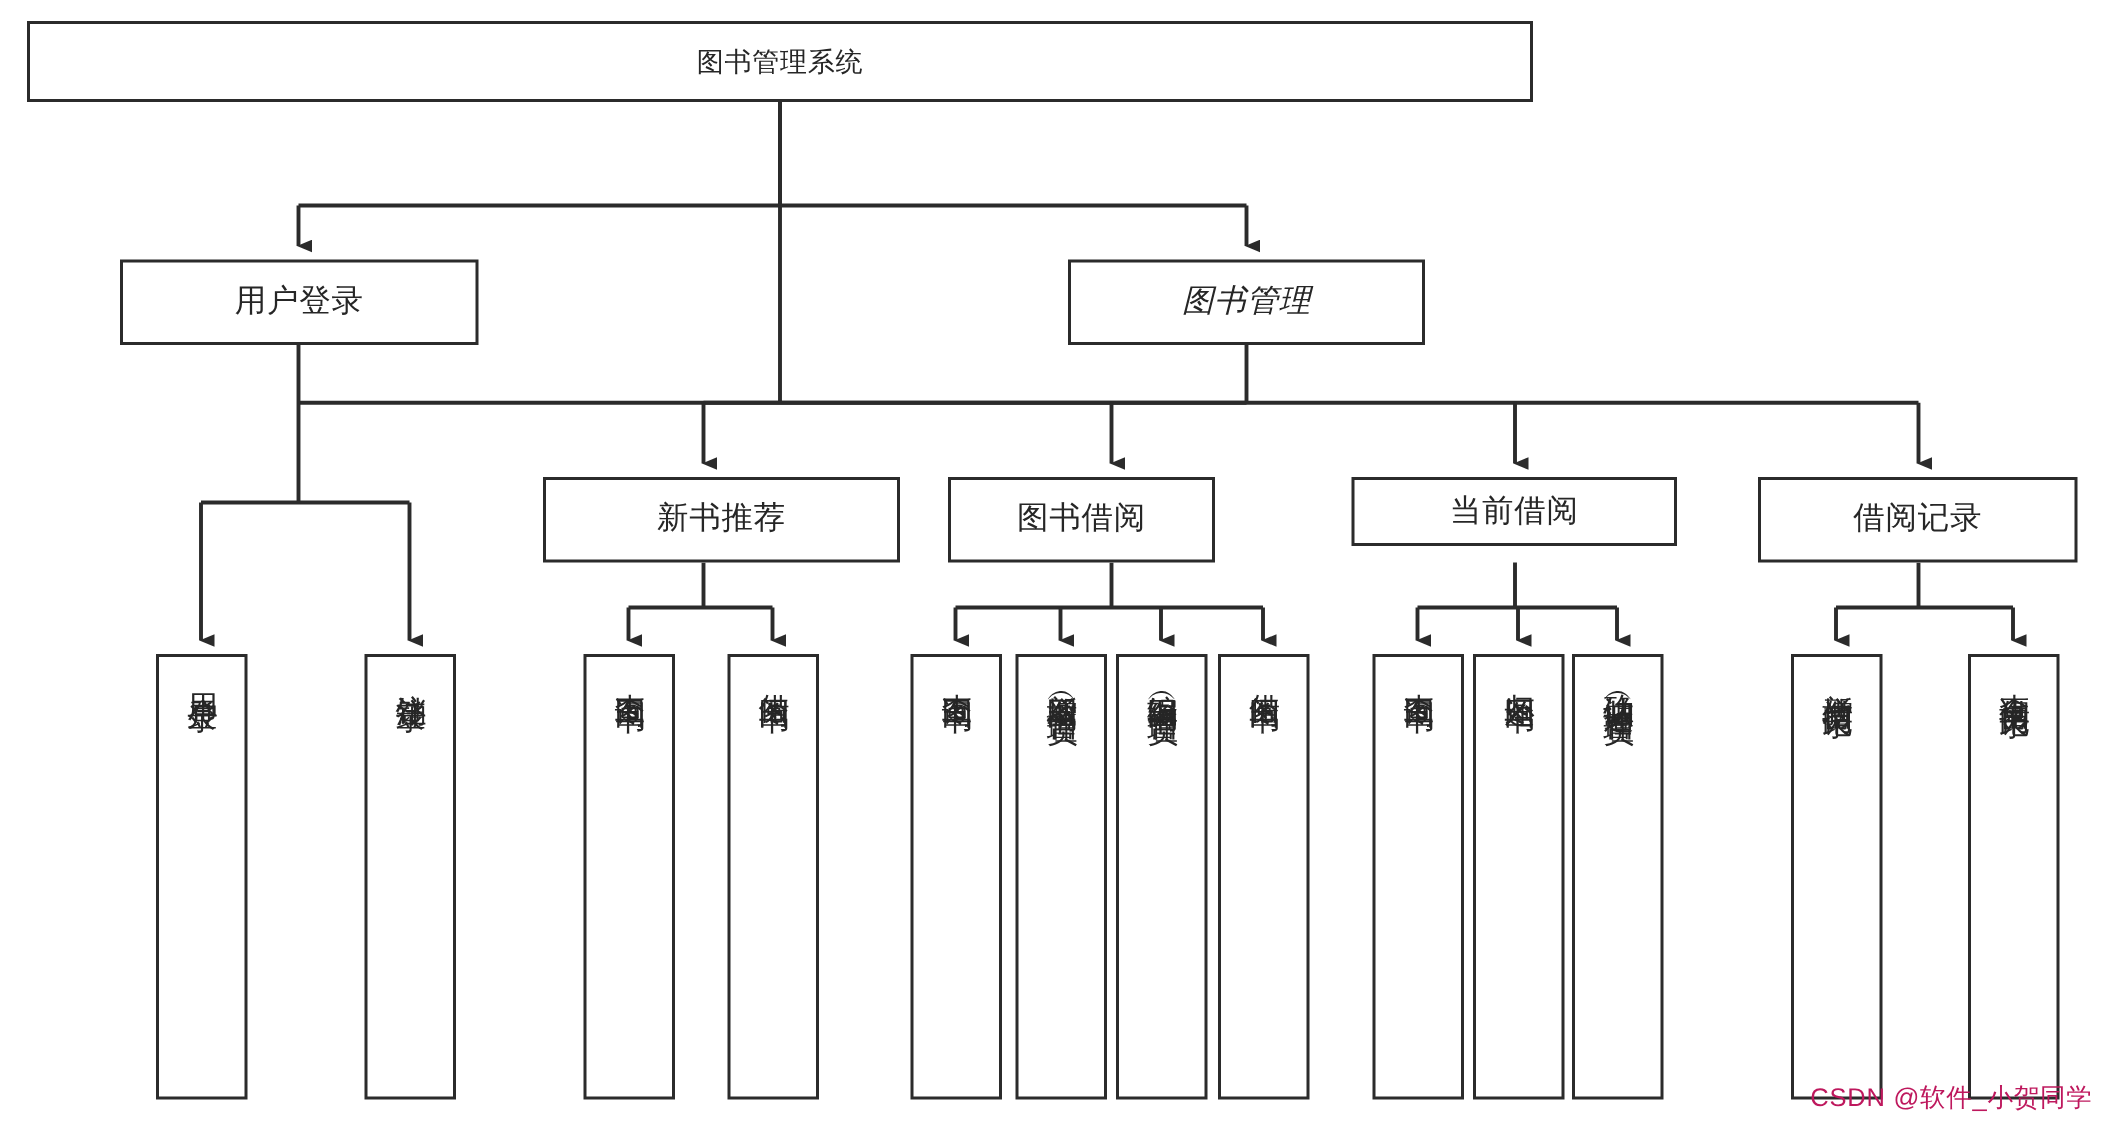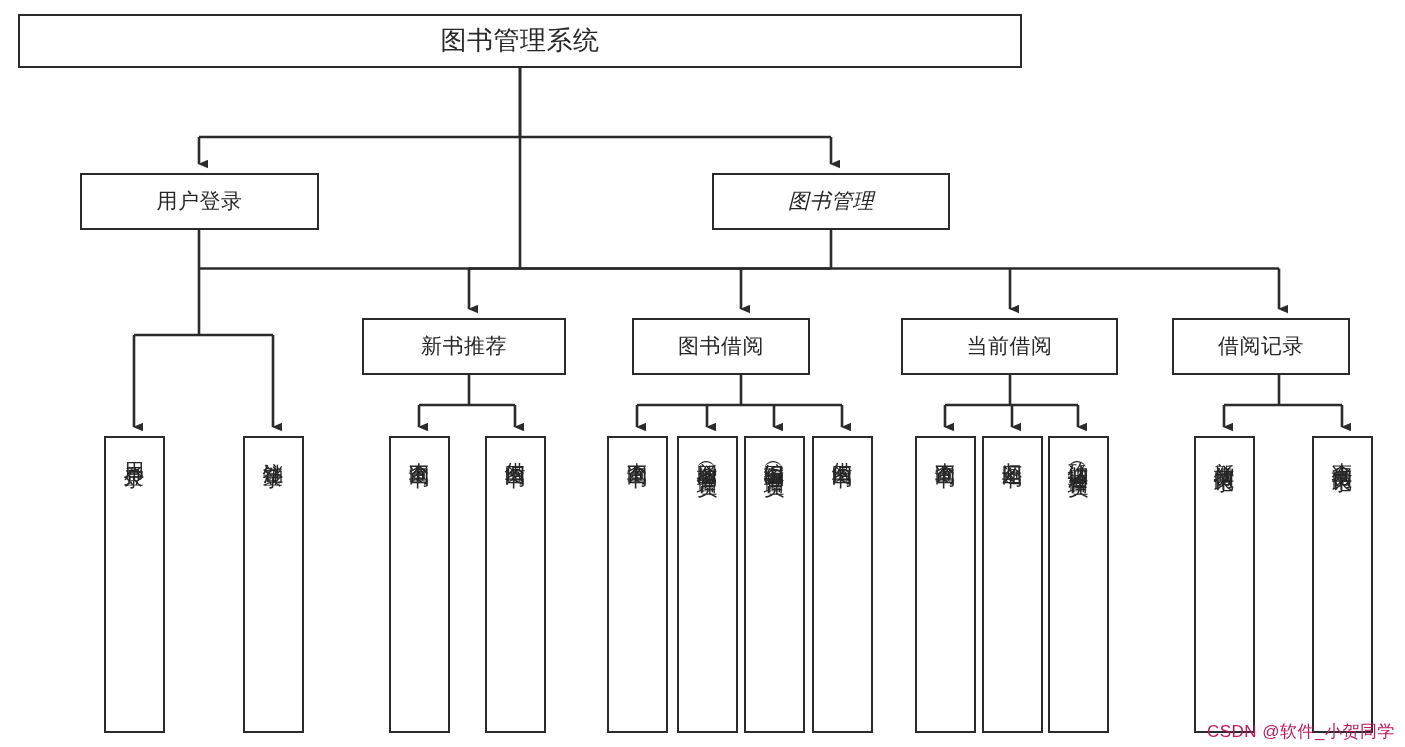--- a/index.html
+++ b/index.html
@@ -41,22 +41,21 @@
     text-align: center;
     line-height: 1.16;
     white-space: nowrap;
   }
   
   .node.horiz .label {
     font-size: 21px;
     letter-spacing: 0.5px;
   }
   .node.root .label {
-    font-size: 26px;
-    font-family: Liberation Serif, serif;
+    font-size: 18px;
   }
   
   .node.vert {
     align-items: flex-start;
     justify-content: center;
     padding-top: 8px;
   }
   .node.vert .label {
     writing-mode: vertical-rl;
     text-orientation: upright;
@@ -150,30 +149,30 @@
     <span class="label">图书管理系统</span>
   </div>
 
   <div class="node horiz" style="left:80px; top:173px; width:239px; height:57px;">
     <span class="label">用户登录</span>
   </div>
   <div class="node horiz" style="left:712px; top:173px; width:238px; height:57px;font-style:italic;">
     <span class="label">图书管理</span>
   </div>
 
-  <div class="node horiz" style="left:362px; top:318px; width:204px; height:57px;">
+  <div class="node horiz" style="left:362px; top:318px; width:238px; height:57px;">
     <span class="label">新书推荐</span>
   </div>
   <div class="node horiz" style="left:632px; top:318px; width:178px; height:57px;">
     <span class="label">图书借阅</span>
   </div>
-  <div class="node horiz" style="left:901px; top:318px; width:217px; height:57px;">
+  <div class="node horiz" style="left:901px; top:318px; width:217px; height:46px;">
     <span class="label">当前借阅</span>
   </div>
-  <div class="node horiz" style="left:1172px; top:318px; width:178px; height:57px;">
+  <div class="node horiz" style="left:1172px; top:318px; width:213px; height:57px;">
     <span class="label">借阅记录</span>
   </div>
 
   <div class="node vert" style="left:104px; top:436px; width:61px; height:297px;">
     <span class="label">用户登录</span>
   </div>
   <div class="node vert" style="left:243px; top:436px; width:61px; height:297px;">
     <span class="label">注销登录</span>
   </div>
 

